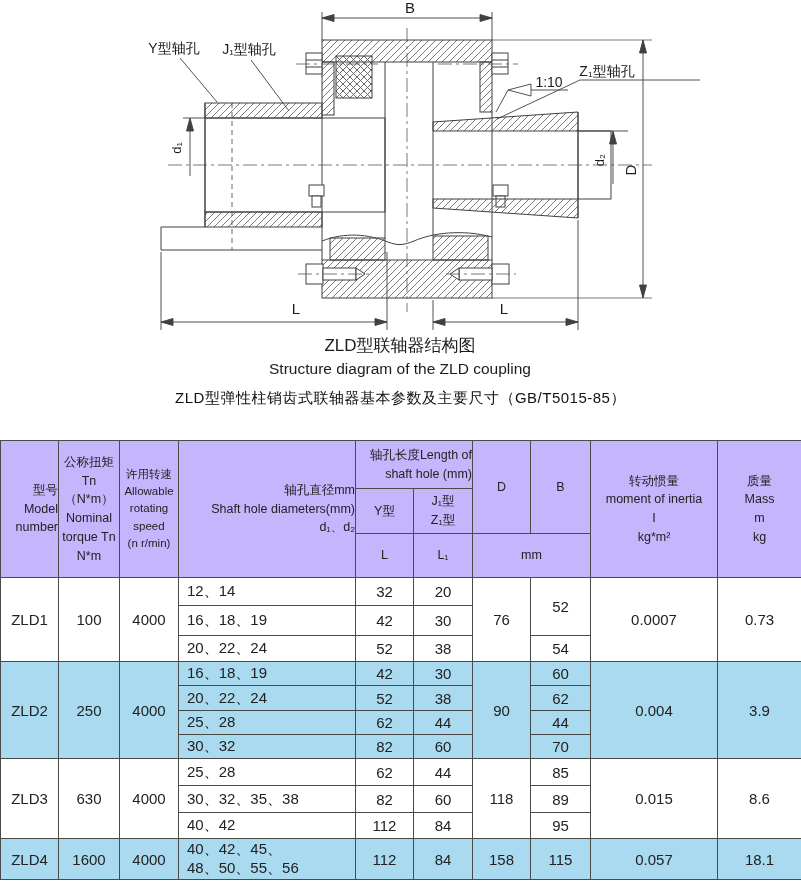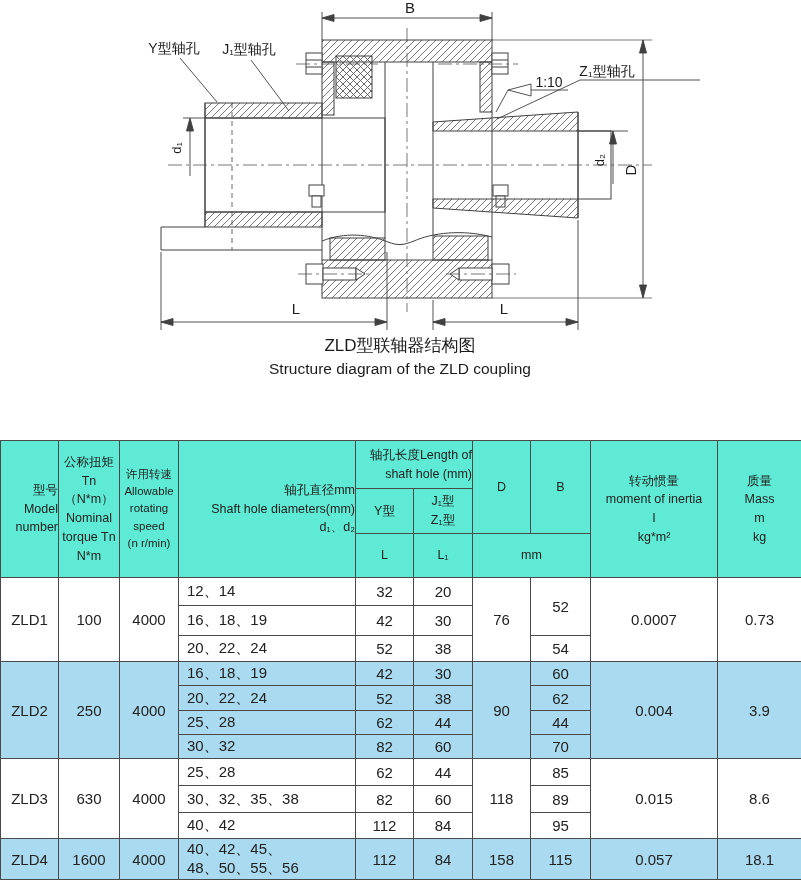--- a/index.html
+++ b/index.html
@@ -18,21 +18,21 @@
     font-size:14.5px; color:#111;
   }
   table.params {
     position:absolute; top:440px; left:0; width:801px;
     border-collapse:collapse; table-layout:fixed;
   }
   .params th, .params td {
     border:1px solid #4a4a4a; padding:0; margin:0;
     text-align:center; vertical-align:middle; font-weight:normal; color:#222;
   }
-  .params thead th { background:#5eead4; font-size:12.5px; line-height:1.5;margin-left:24px; }
+  .params thead th { background:#c4b5fd; font-size:12.5px; line-height:1.5;margin-left:24px; }
   .params thead th.ha { text-align:right; padding-left:8px; }
   .params thead th.small { font-size:11.5px; }
   .params td { font-size:15px; }
   .params td.dval { text-align:left; padding-left:8px; white-space:pre-line; line-height:1.25; }
   .params tr.blue td { background:#A9DAEF; }
   tr.h1 { height:48px; } tr.h2 { height:45px; } tr.h3 { height:44px; }
   tr.r28 { height:28px; } tr.r30 { height:30px; } tr.r26 { height:26px; }
   tr.r24 { height:24px; } tr.r25 { height:25px; } tr.r27 { height:27px; }
   tr.r48 { height:41px; }
 </style>
@@ -176,20 +176,21 @@
       <text transform="translate(181,148) rotate(-90)" text-anchor="middle" font-size="13">d₁</text>
       <text transform="translate(604,160) rotate(-90)" text-anchor="middle" font-size="13">d₂</text>
       <text transform="translate(636,170) rotate(-90)" text-anchor="middle" font-size="15">D</text>
       <text x="296" y="314" text-anchor="middle" font-size="15">L</text>
       <text x="504" y="314" text-anchor="middle" font-size="15">L</text>
       <text x="400" y="351" text-anchor="middle" font-size="17">ZLD型联轴器结构图</text>
       <text x="400" y="374" text-anchor="middle" font-size="15.5">Structure diagram of the ZLD coupling</text>
     </g>
   </svg>
 
+  <div class="title-zh">ZLD型弹性柱销齿式联轴器基本参数及主要尺寸（GB/T5015-85）</div>
 
   <table class="params">
     <colgroup>
       <col style="width:58px">
         <col style="width:61px">
         <col style="width:59px">
         <col style="width:177px">
       <col style="width:58px">
         <col style="width:59px">
         <col style="width:58px">

